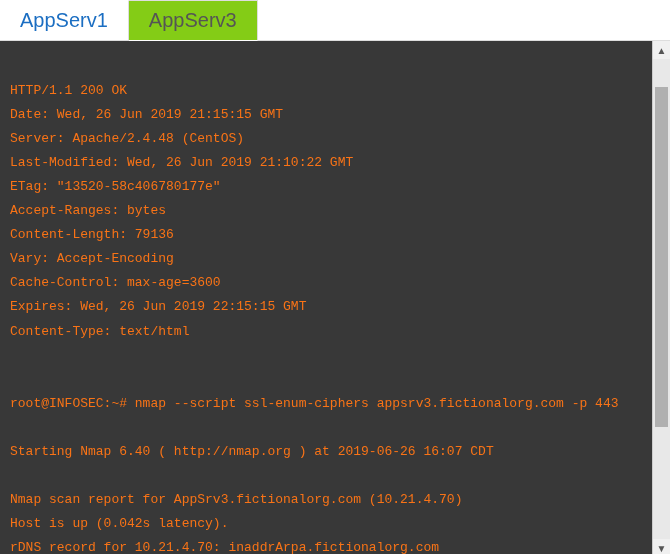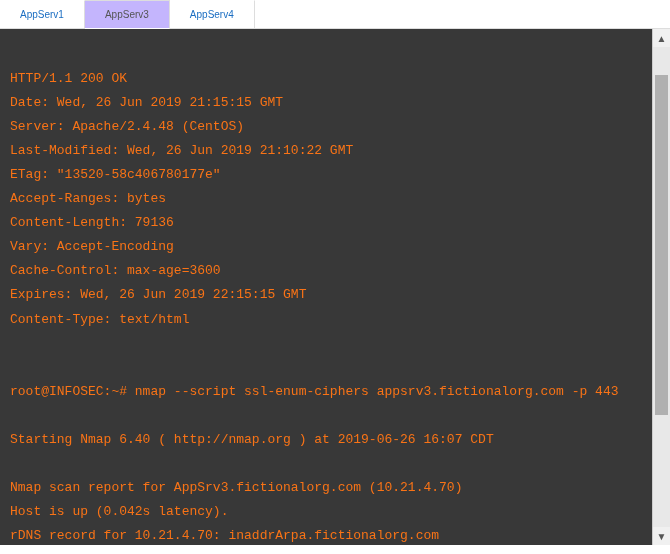--- a/index.html
+++ b/index.html
@@ -15,27 +15,27 @@
     }
     .tabs {
       display: flex;
       border-bottom: 1px solid #ddd;
       background: #fff;
     }
     .tab {
       padding: 8px 20px;
       cursor: pointer;
       color: #1b6ec2;
-      font-size: 10px;
+      font-size: 20px;
       border-right: 1px solid #ddd;
       border-top: 1px solid transparent;
     }
     .tab.active {
       color: #555;
-      background: #c4b5fd;
+      background: #84cc16;
       border-top: 1px solid #ddd;
       border-bottom: 1px solid #fff;
       margin-bottom: -1px;
     }
     .terminal-wrap {
       position: relative;
       height: calc(554px - 38px);
     }
     .terminal {
       background: #383838;
@@ -89,21 +89,20 @@
       bottom: 0;
       width: 100%;
     }
   </style>
 </head>
 <body>
 
 <div class="tabs">
   <div class="tab">AppServ1</div>
   <div class="tab active">AppServ3</div>
-  <div class="tab">AppServ4</div>
 </div>
 
 <div class="terminal-wrap">
   <div class="terminal" id="terminal-output">
 HTTP/1.1 200 OK
 Date: Wed, 26 Jun 2019 21:15:15 GMT
 Server: Apache/2.4.48 (CentOS)
 Last-Modified: Wed, 26 Jun 2019 21:10:22 GMT
 ETag: "13520-58c406780177e"
 Accept-Ranges: bytes

